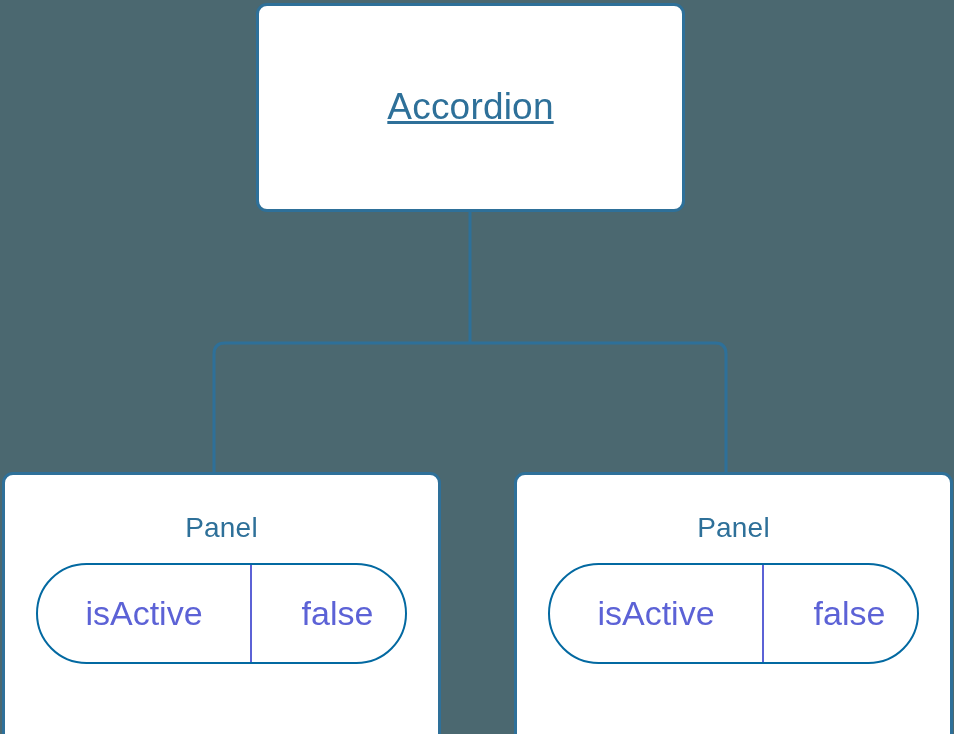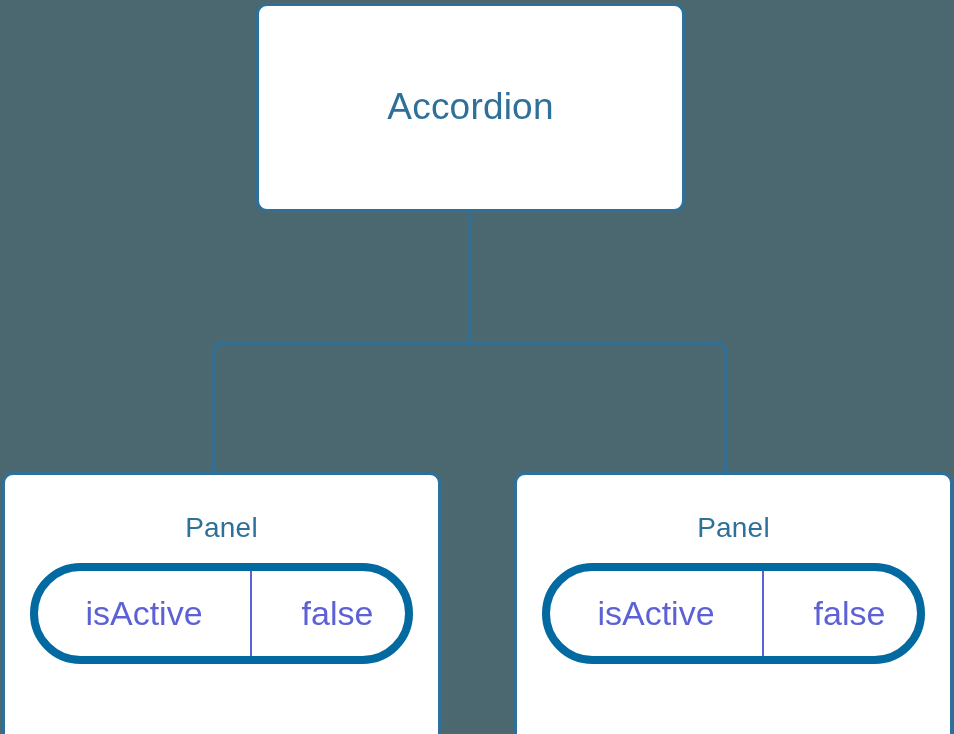--- a/index.html
+++ b/index.html
@@ -42,20 +42,21 @@
   }
   .node-root {
     left: 256px;
     top: 3px;
     width: 429px;
     height: 209px;
     justify-content: center;
   }
   .node-root .node-title {
     font-size: 37px;
+    text-decoration: underline;
   }
   .node-panel {
     width: 439px;
     height: 275px;
     padding-top: 38px;
   }
   .node-panel-left {
     left: 2px;
     top: 472px;
   }
@@ -67,21 +68,21 @@
     color: #2e7099;
     font-size: 28px;
     line-height: 1.1;
     letter-spacing: 0.2px;
     white-space: nowrap;
   }
   
   .prop-pill {
     margin-top: 19px;
     height: 101px;
-    border: 8px solid #0369a1;
+    border: 2px solid #0369a1;
     border-radius: 52px;
     box-sizing: border-box;
     display: flex;
     align-items: stretch;
     overflow: hidden;
   }
   .prop-cell {
     display: flex;
     align-items: center;
     justify-content: center;

